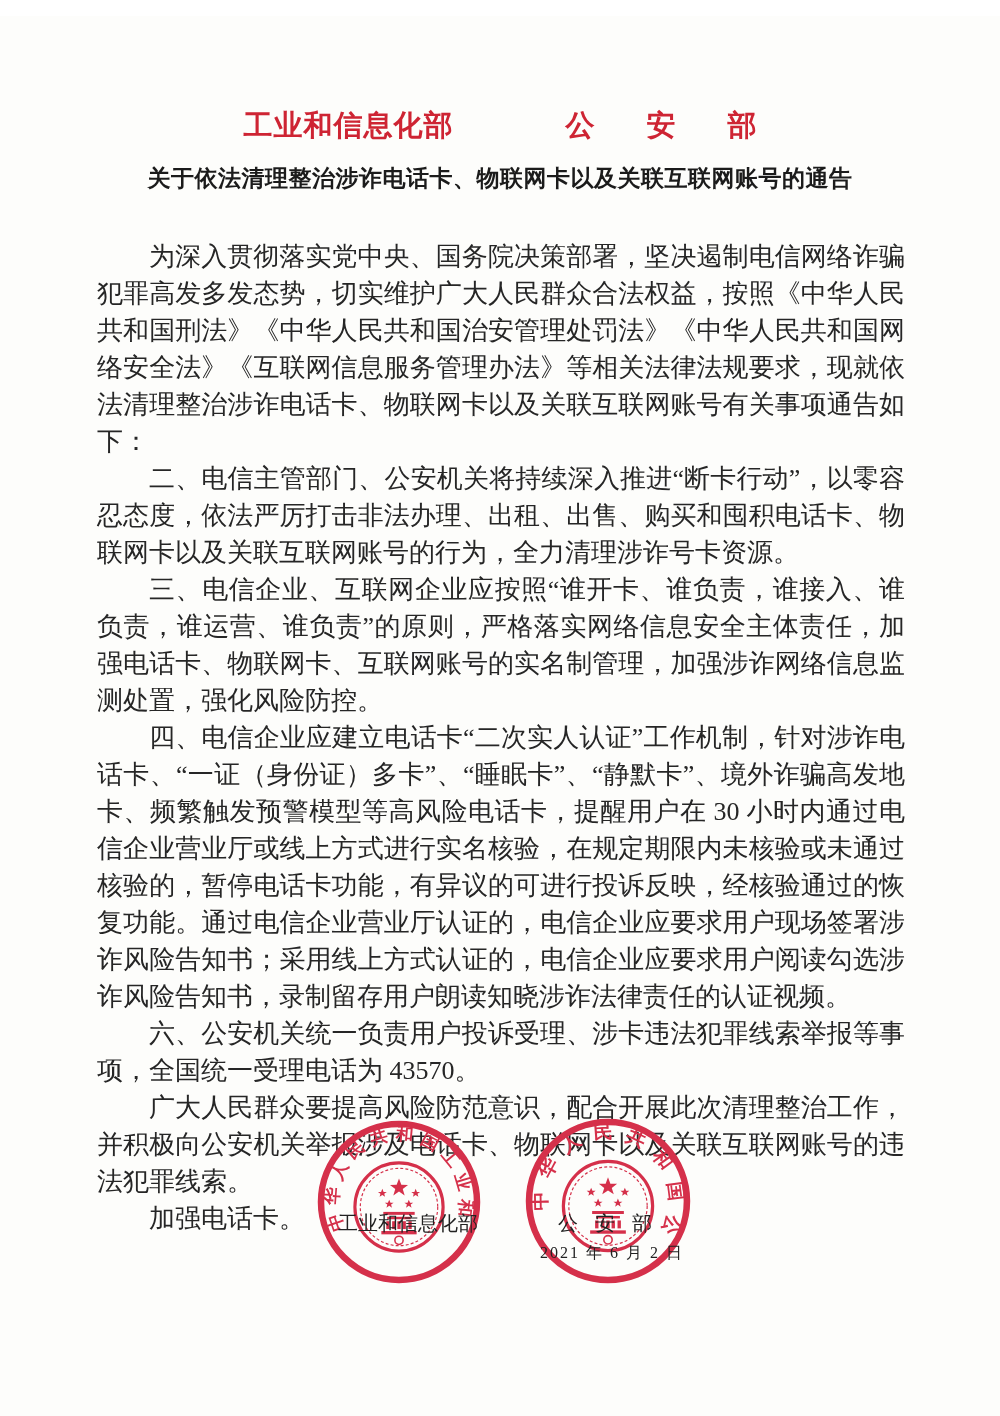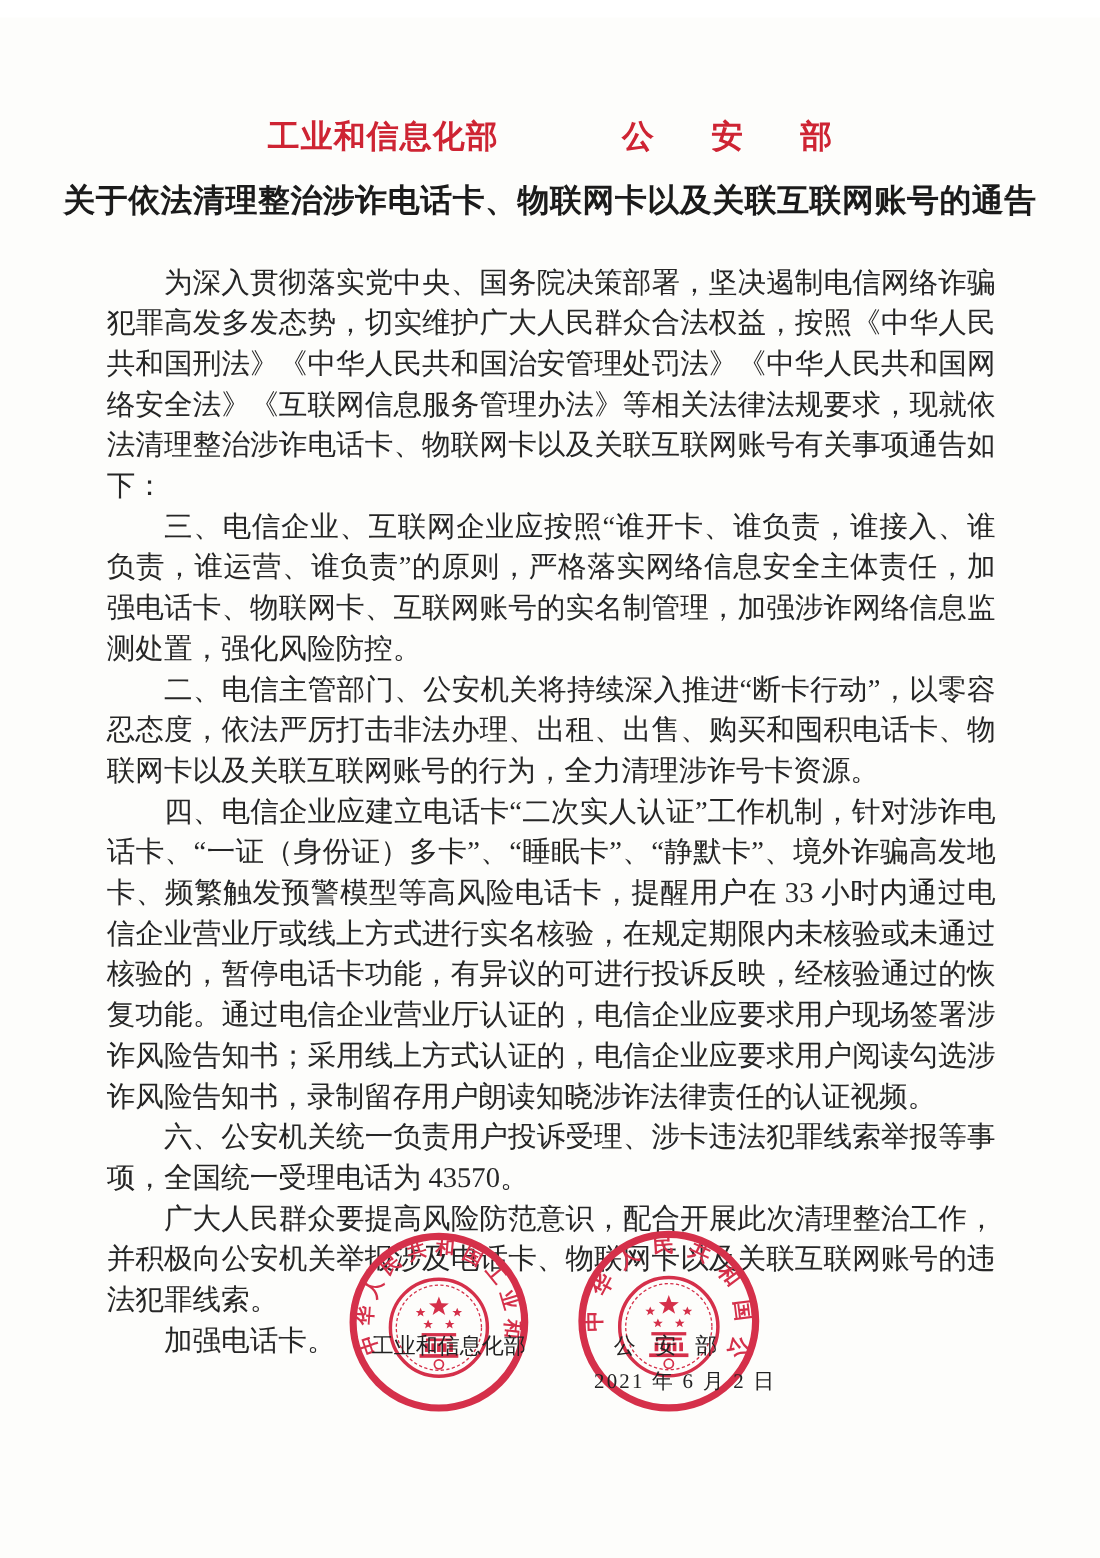--- a/index.html
+++ b/index.html
@@ -20,21 +20,21 @@
     display:flex; justify-content:center; align-items:baseline;
     color:#ce2433; font-weight:bold; font-size:29px; line-height:38px;
     white-space:nowrap;
   }
   .ministry-left { letter-spacing:1px; }
   .ministry-right { margin-left:112px; letter-spacing:52px; margin-right:-52px; }
 
   
   .doc-title {
     position:absolute; top:147px; left:0; width:100%;
-    text-align:center; font-size:29px; font-weight:bold;
+    text-align:center; font-size:23px; font-weight:bold;
     color:#1b1b1b; letter-spacing:0.5px;
   }
 
   
   .body-text {
     position:absolute; top:222px; left:97px; width:808px;
     font-size:26px; line-height:37px; color:#262626;
     text-align:justify;
   }
   .body-text p { margin:0; text-indent:2em; }
@@ -46,39 +46,39 @@
 
   .seal-ring-text { font-family:"Liberation Serif","DejaVu Serif",serif; font-weight:bold; }
 
   .signature {
     position:absolute; z-index:2;
     color:#222; font-size:20px; font-weight:normal;
     white-space:nowrap;
   }
   .sig-left  { left:338px; top:1194px; }
   .sig-right { left:558px; top:1194px; letter-spacing:17px; }
-  .sig-date  { left:540px; top:1227px; font-size:19px; letter-spacing:2px; }
+  .sig-date  { left:540px; top:1227px; font-size:16px; letter-spacing:2px; }
 </style>
 </head>
 <body>
 
 <div class="page">
 
   <div class="red-header">
     <span class="ministry-left">工业和信息化部</span>
     <span class="ministry-right">公安部</span>
   </div>
 
   <div class="doc-title">关于依法清理整治涉诈电话卡、物联网卡以及关联互联网账号的通告</div>
 
   <div class="body-text">
     <p>为深入贯彻落实党中央、国务院决策部署，坚决遏制电信网络诈骗犯罪高发多发态势，切实维护广大人民群众合法权益，按照《中华人民共和国刑法》《中华人民共和国治安管理处罚法》《中华人民共和国网络安全法》《互联网信息服务管理办法》等相关法律法规要求，现就依法清理整治涉诈电话卡、物联网卡以及关联互联网账号有关事项通告如下：</p>
+    <p>二、电信主管部门、公安机关将持续深入推进“断卡行动”，以零容忍态度，依法严厉打击非法办理、出租、出售、购买和囤积电话卡、物联网卡以及关联互联网账号的行为，全力清理涉诈号卡资源。</p>
     <p>三、电信企业、互联网企业应按照“谁开卡、谁负责，谁接入、谁负责，谁运营、谁负责”的原则，严格落实网络信息安全主体责任，加强电话卡、物联网卡、互联网账号的实名制管理，加强涉诈网络信息监测处置，强化风险防控。</p>
-    <p>二、电信主管部门、公安机关将持续深入推进“断卡行动”，以零容忍态度，依法严厉打击非法办理、出租、出售、购买和囤积电话卡、物联网卡以及关联互联网账号的行为，全力清理涉诈号卡资源。</p>
-    <p>四、电信企业应建立电话卡“二次实人认证”工作机制，针对涉诈电话卡、“一证（身份证）多卡”、“睡眠卡”、“静默卡”、境外诈骗高发地卡、频繁触发预警模型等高风险电话卡，提醒用户在 33 小时内通过电信企业营业厅或线上方式进行实名核验，在规定期限内未核验或未通过核验的，暂停电话卡功能，有异议的可进行投诉反映，经核验通过的恢复功能。通过电信企业营业厅认证的，电信企业应要求用户现场签署涉诈风险告知书；采用线上方式认证的，电信企业应要求用户阅读勾选涉诈风险告知书，录制留存用户朗读知晓涉诈法律责任的认证视频。</p>
+    <p>四、电信企业应建立电话卡“二次实人认证”工作机制，针对涉诈电话卡、“一证（身份证）多卡”、“睡眠卡”、“静默卡”、境外诈骗高发地卡、频繁触发预警模型等高风险电话卡，提醒用户在 30 小时内通过电信企业营业厅或线上方式进行实名核验，在规定期限内未核验或未通过核验的，暂停电话卡功能，有异议的可进行投诉反映，经核验通过的恢复功能。通过电信企业营业厅认证的，电信企业应要求用户现场签署涉诈风险告知书；采用线上方式认证的，电信企业应要求用户阅读勾选涉诈风险告知书，录制留存用户朗读知晓涉诈法律责任的认证视频。</p>
     <p>六、公安机关统一负责用户投诉受理、涉卡违法犯罪线索举报等事项，全国统一受理电话为 43570。</p>
     <p>广大人民群众要提高风险防范意识，配合开展此次清理整治工作，并积极向公安机关举报涉及电话卡、物联网卡以及关联互联网账号的违法犯罪线索。</p>
     <p>加强电话卡。</p>
   </div>
 
   <svg class="seal seal-left" width="166" height="166" viewBox="0 0 166 166">
     <defs>
       <path id="arcPath" d="M 28.6,109.4 A 61,61 0 1 1 137.4,109.4" fill="none"></path>
       <g id="emblem" stroke="#d5304a" fill="#d5304a">
 

